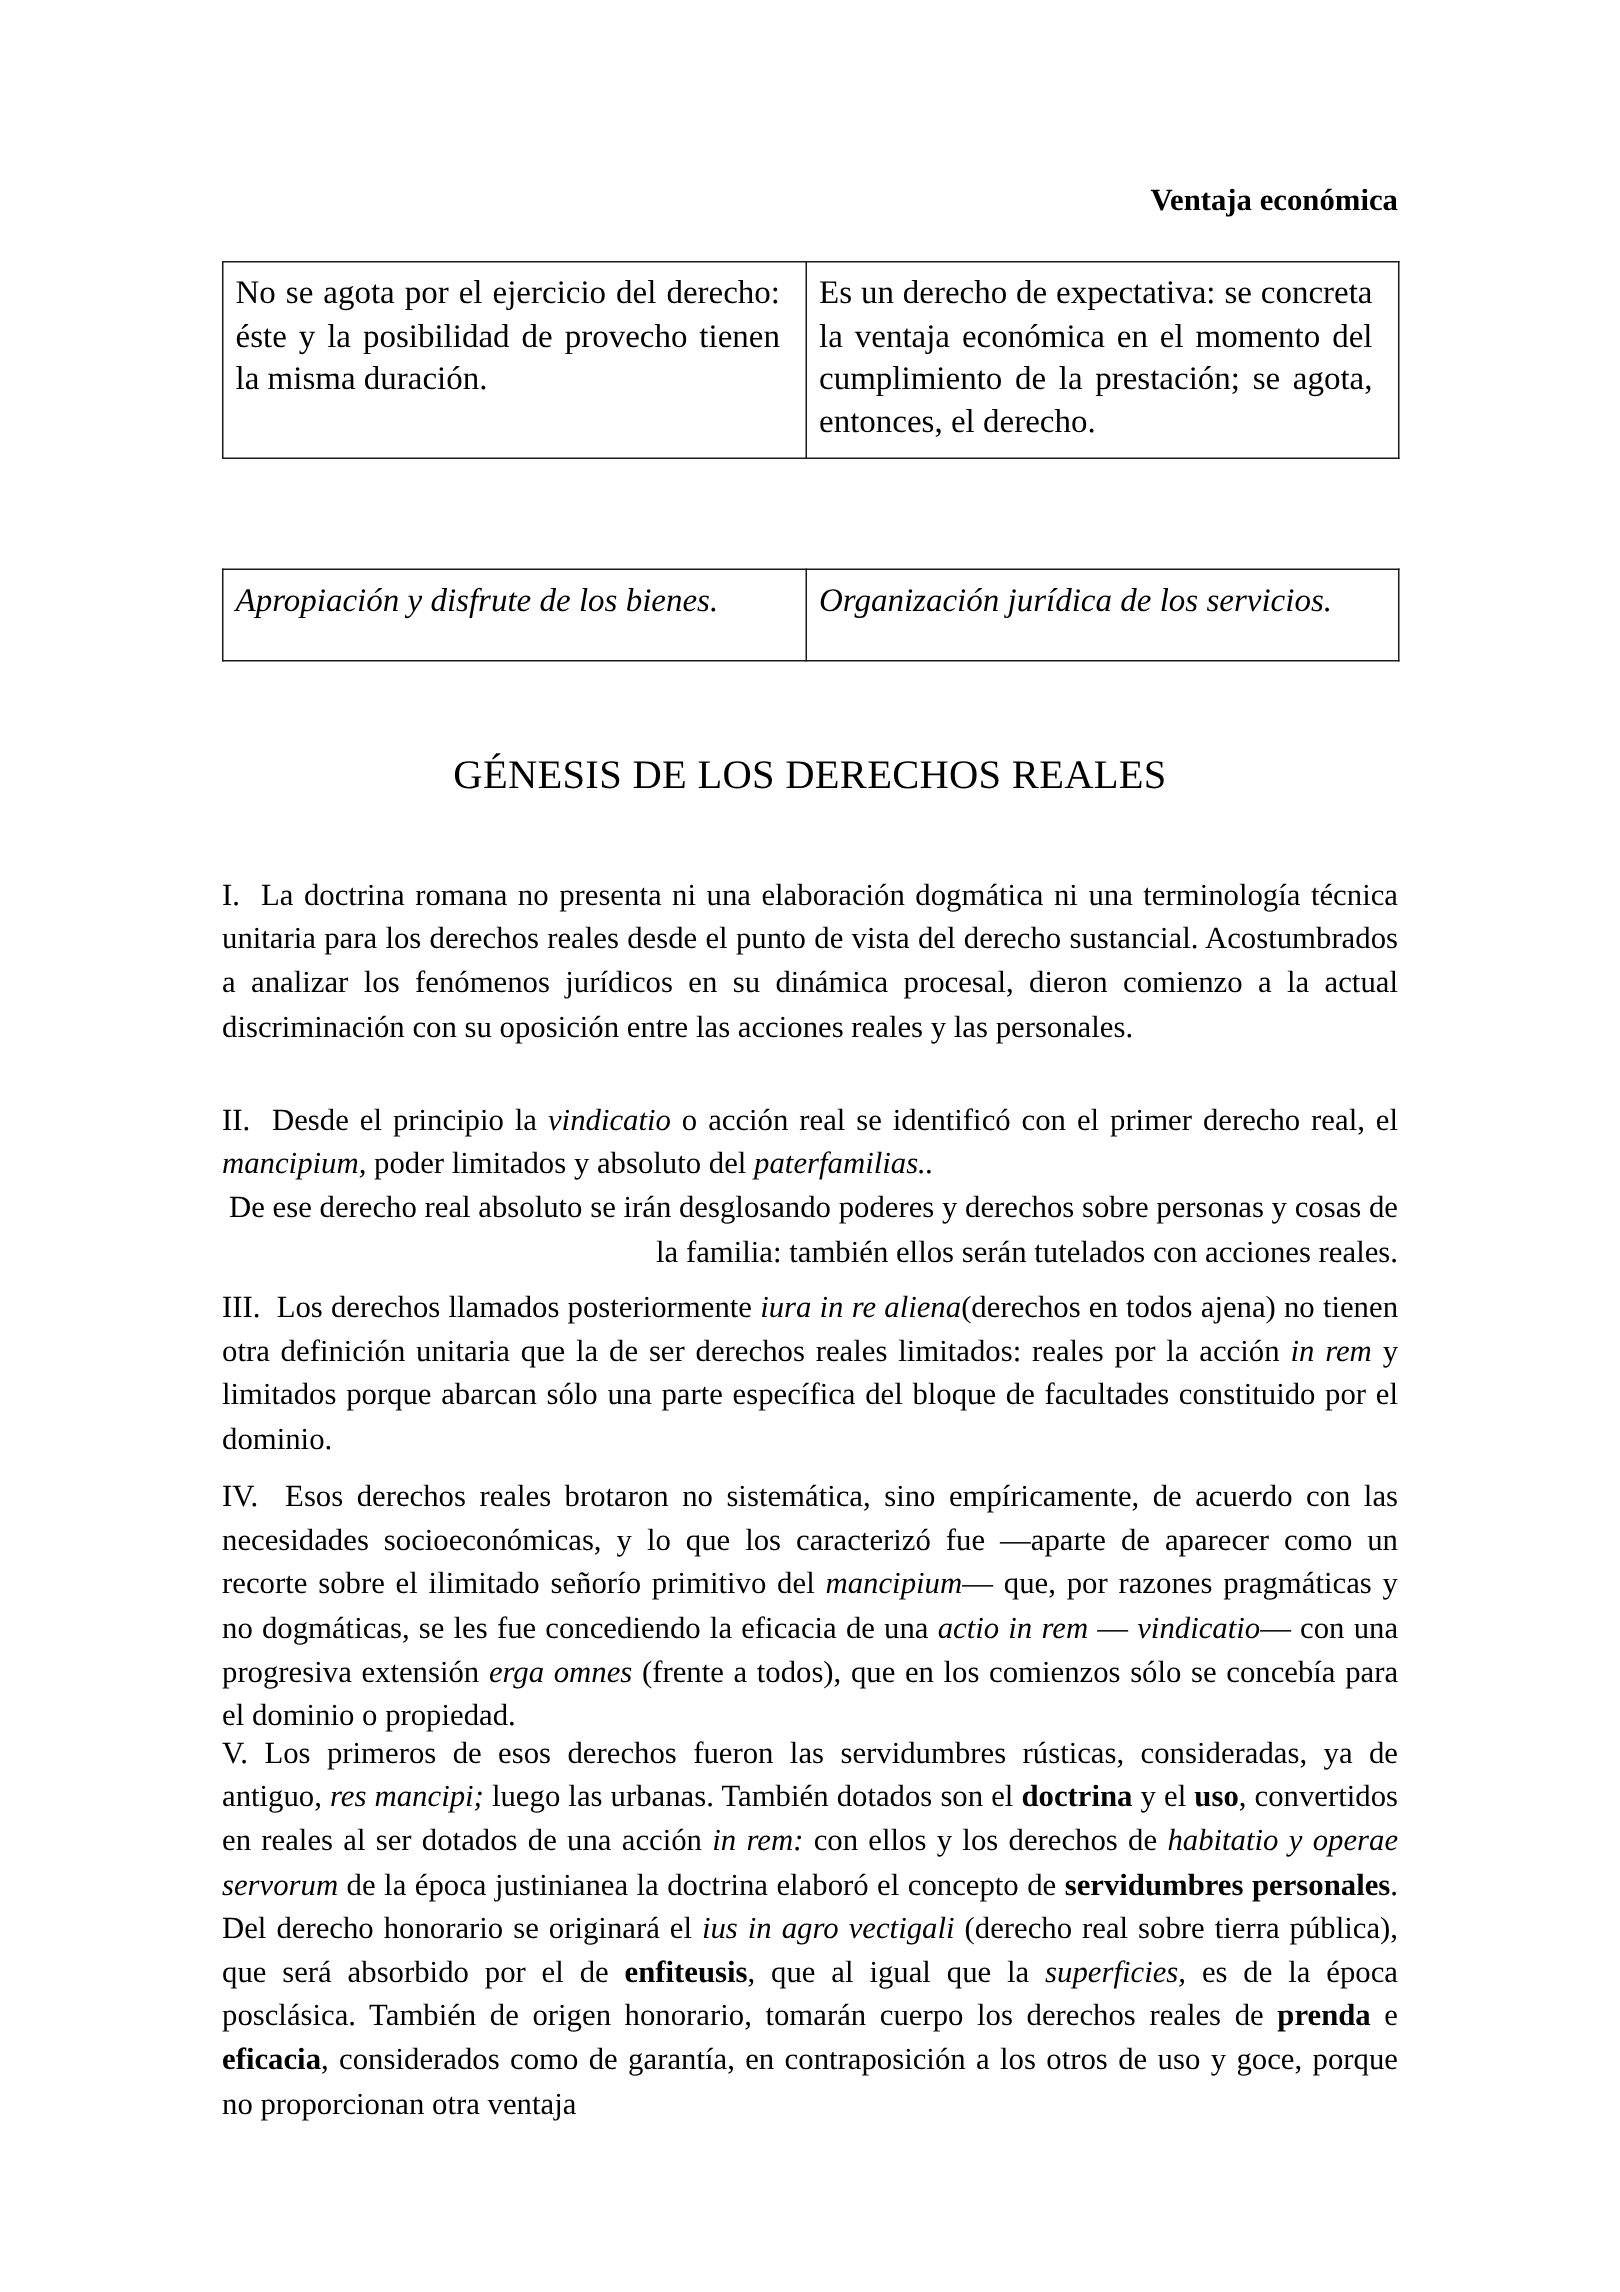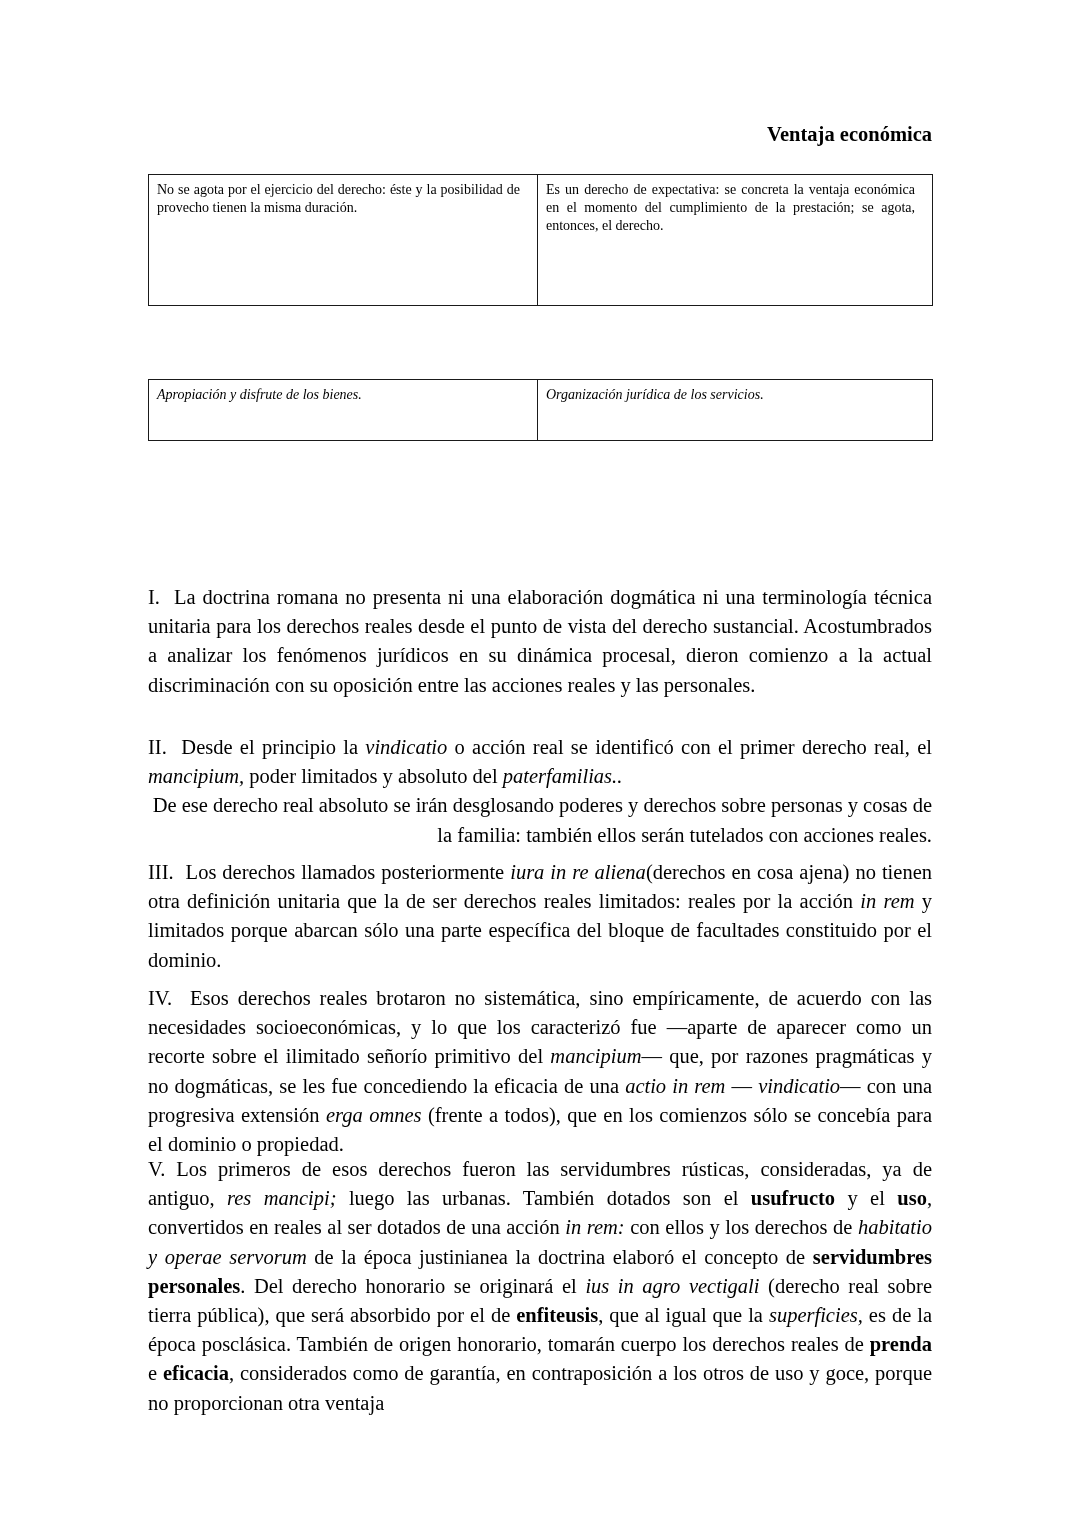--- a/index.html
+++ b/index.html
@@ -45,21 +45,21 @@
   table.cmp-table {
     border-collapse: collapse;
     width: 784px;
     table-layout: fixed;
     margin: 0;
   }
   table.cmp-table td {
     border: 1.3px solid #1a1a1a;
     vertical-align: top;
     padding: 6px 17px 6px 8px;
-    font-size: 14px;
+    font-size: 22px;
     line-height: 1.30;
     text-align: justify;
     text-justify: inter-word;
     hyphens: none;
   }
   table.cmp-table td p {
     margin: 0;
   }
   
   table.cmp-table col.c1 { width: 389px; }
@@ -131,20 +131,23 @@
             <p>Apropiación y disfrute de los bienes.</p>
           </td>
           <td>
             <p>Organización jurídica de los servicios.</p>
           </td>
         </tr>
       </tbody>
     </table>
   </div>
 
+  <div class="content" style="top:500px;">
+    <h1 class="doc-title">GÉNESIS DE LOS DERECHOS REALES</h1>
+  </div>
 
   <div class="content" style="top:583px;">
     <p class="body-par">
       <span>I.</span>&nbsp;
       <span>La doctrina romana no presenta ni una elaboración dogmática ni una terminología técnica unitaria para los derechos reales desde el punto de vista del derecho sustancial. Acostumbrados a analizar los fenómenos jurídicos en su dinámica procesal, dieron comienzo a la actual discriminación con su oposición entre las acciones reales y las personales.</span>
     </p>
   </div>
 
   <div class="content" style="top:733px;">
     <p class="body-par">
@@ -158,21 +161,21 @@
     </p>
     <p class="body-par" style="text-align:right;">
       <span>De ese derecho real absoluto se irán desglosando poderes y derechos sobre personas y cosas de la familia: también ellos serán tutelados con acciones reales.</span>
     </p>
   </div>
 
   <div class="content" style="top:858px;">
     <p class="body-par">
       <span>III.</span>&nbsp;
       <span>Los derechos llamados posteriormente</span>
-      <span class="it">iura in  re aliena</span><span>(derechos en cosa ajena) no tienen otra definición unitaria que la de ser derechos reales limitados: reales por la acción</span>
+      <span class="it">iura in  re aliena</span><span>(derechos en todos ajena) no tienen otra definición unitaria que la de ser derechos reales limitados: reales por la acción</span>
       <span class="it">in rem</span>
       <span>y limitados porque abarcan sólo una parte específica del bloque de facultades constituido por el dominio.</span>
     </p>
   </div>
 
   <div class="content" style="top:984px;">
     <p class="body-par">
       <span>IV.</span>&nbsp;
       <span>Esos derechos reales brotaron no sistemática, sino empíricamente, de acuerdo con las necesidades socioeconómicas, y lo que los caracterizó fue —aparte de aparecer como un recorte sobre el ilimitado señorío primitivo del</span>
       <span class="it">mancipium</span><span>— que, por razones pragmáticas y no dogmáticas, se les fue concediendo la eficacia de una</span>
@@ -183,21 +186,21 @@
       <span>(frente a todos), que en los comienzos sólo se concebía para el dominio o propiedad.</span>
     </p>
   </div>
 
   <div class="content" style="top:1155px;">
     <p class="body-par">
       <span>V.</span>
       <span>Los primeros de esos derechos fueron las servidumbres rústicas, consideradas, ya de antiguo,</span>
       <span class="it">res mancipi;</span>
       <span>luego las urbanas. También dotados son el</span>
-      <span class="bd">usufructo</span>
+      <span class="bd">doctrina</span>
       <span>y el</span>
       <span class="bd">uso</span><span>, convertidos en reales al ser dotados de una acción</span>
       <span class="it">in rem:</span>
       <span>con ellos y los derechos de</span>
       <span class="it">habitatio y operae servorum</span>
       <span>de la época justinianea la doctrina elaboró el concepto de</span>
       <span class="bd">servidumbres personales</span><span>. Del derecho honorario se originará el</span>
       <span class="it">ius in agro vectigali</span>
       <span>(derecho real sobre tierra pública), que será absorbido por el de</span>
       <span class="bd">enfiteusis</span><span>, que al igual que la</span>

